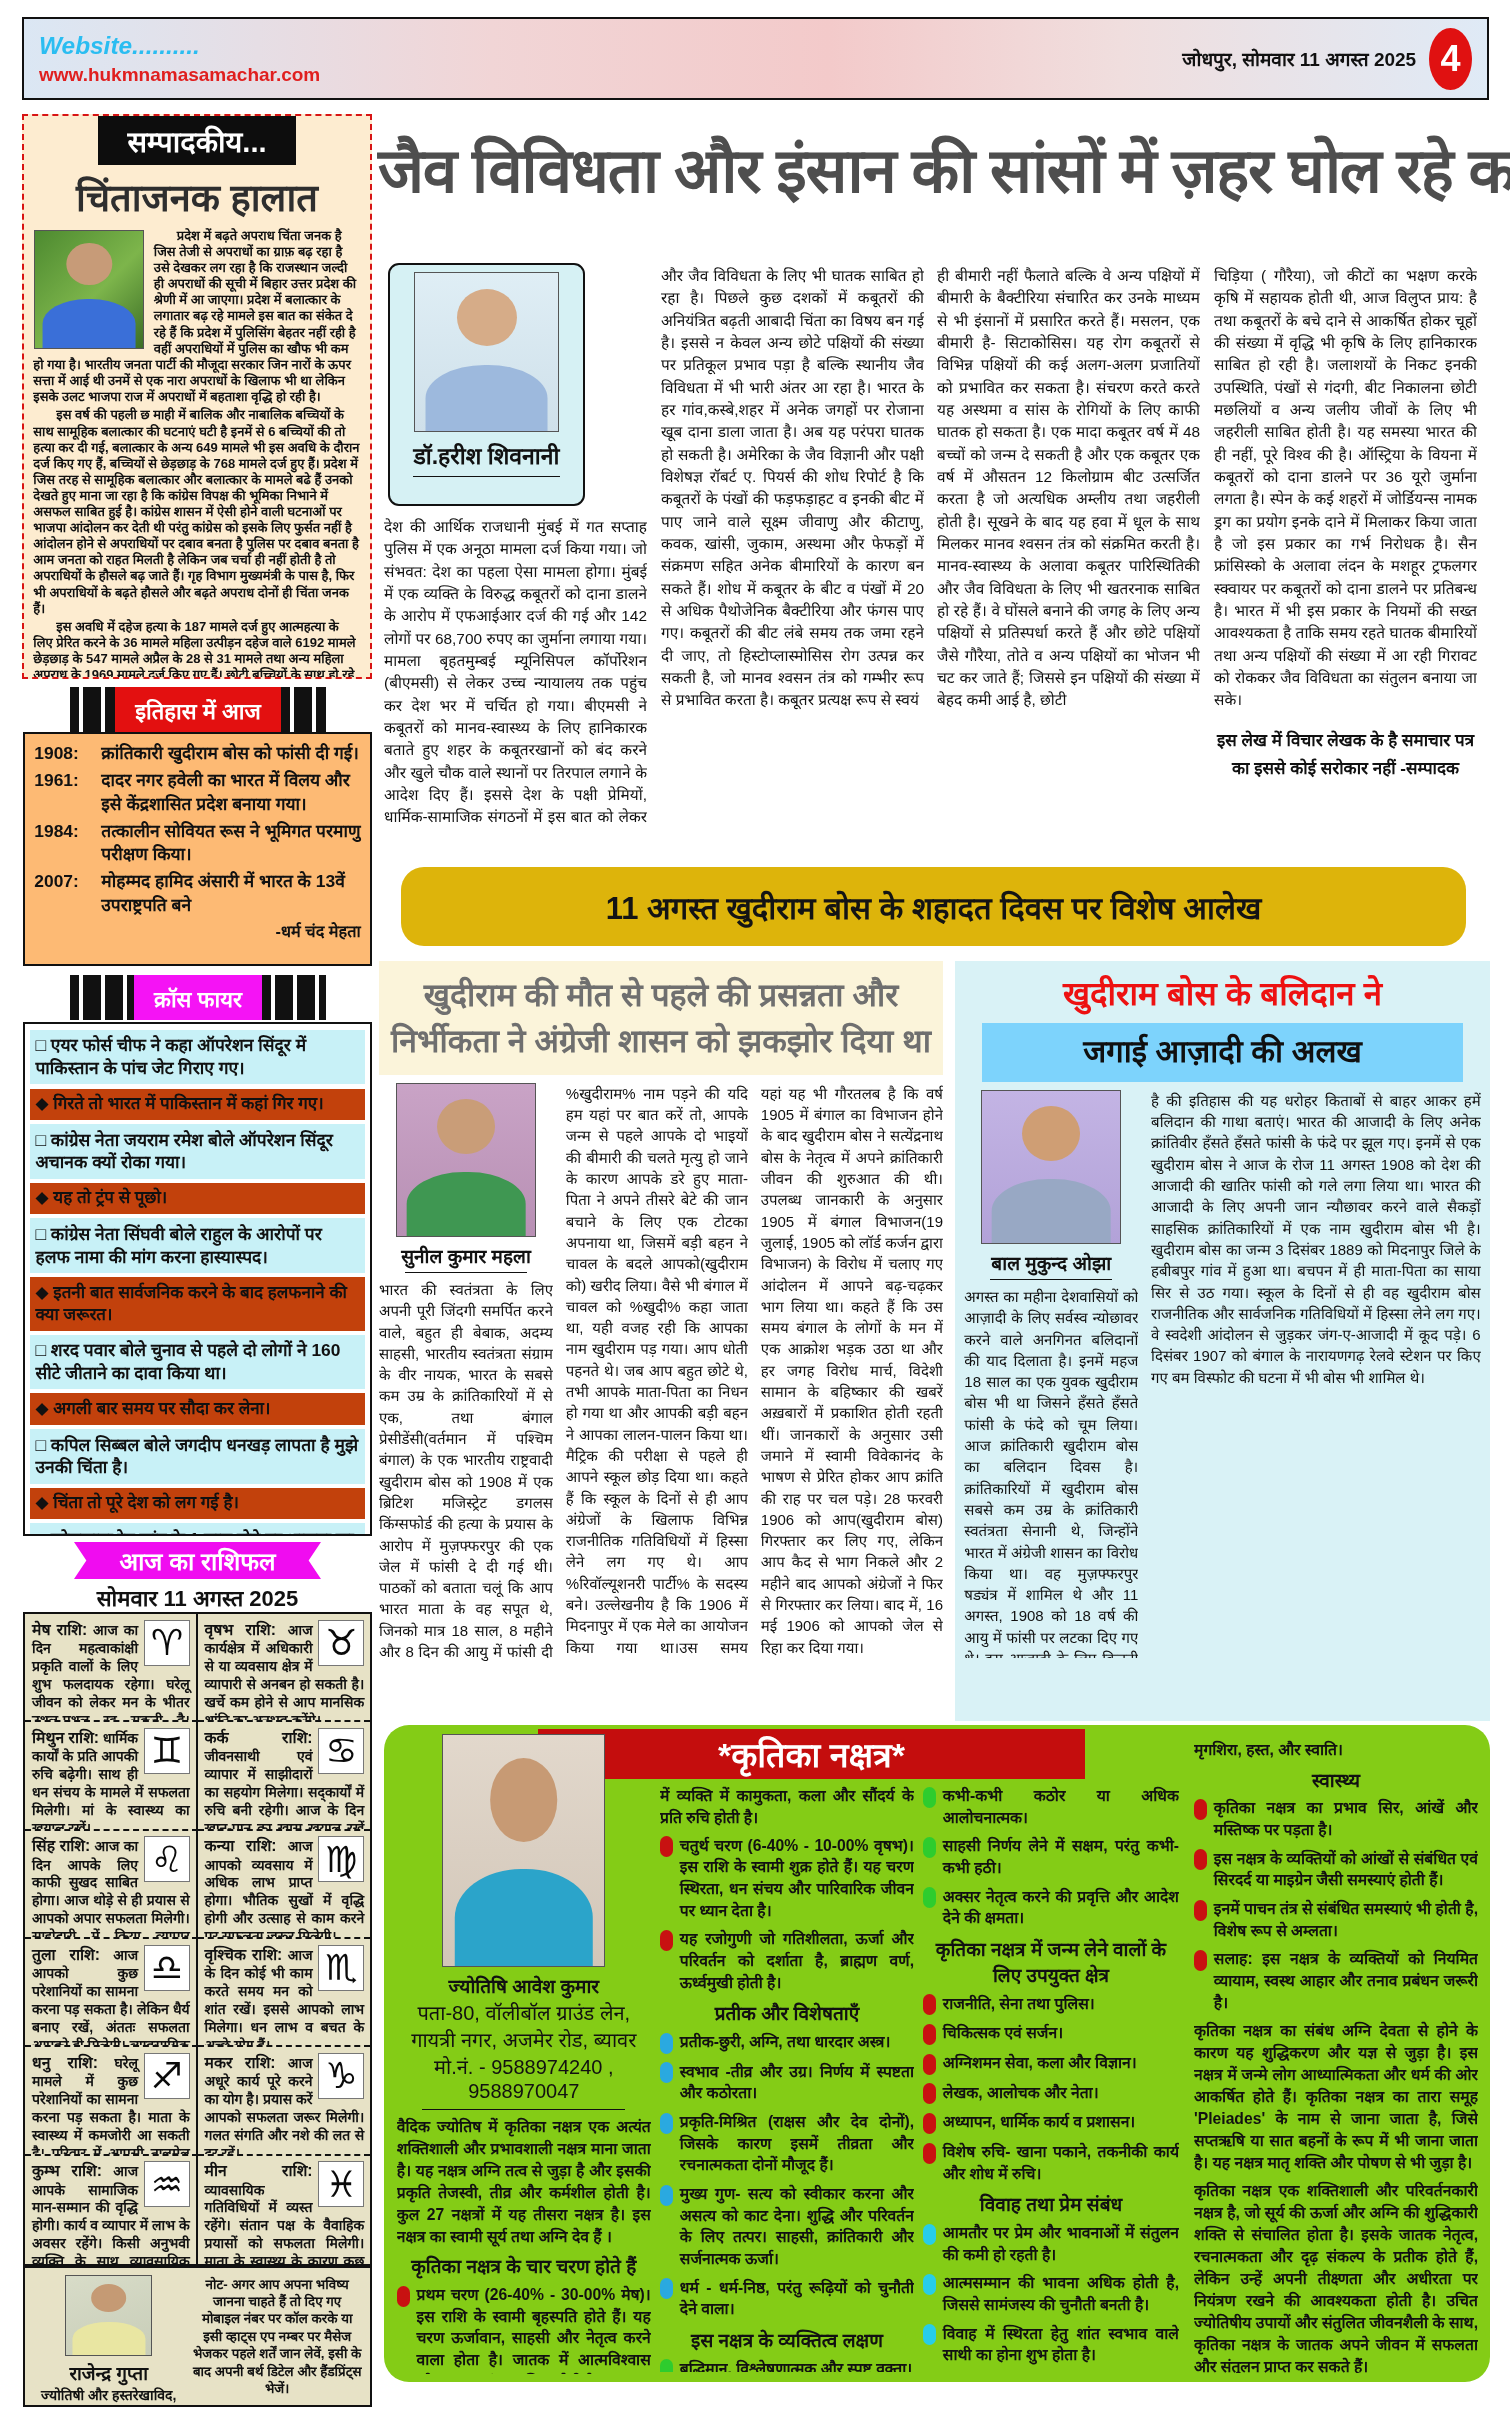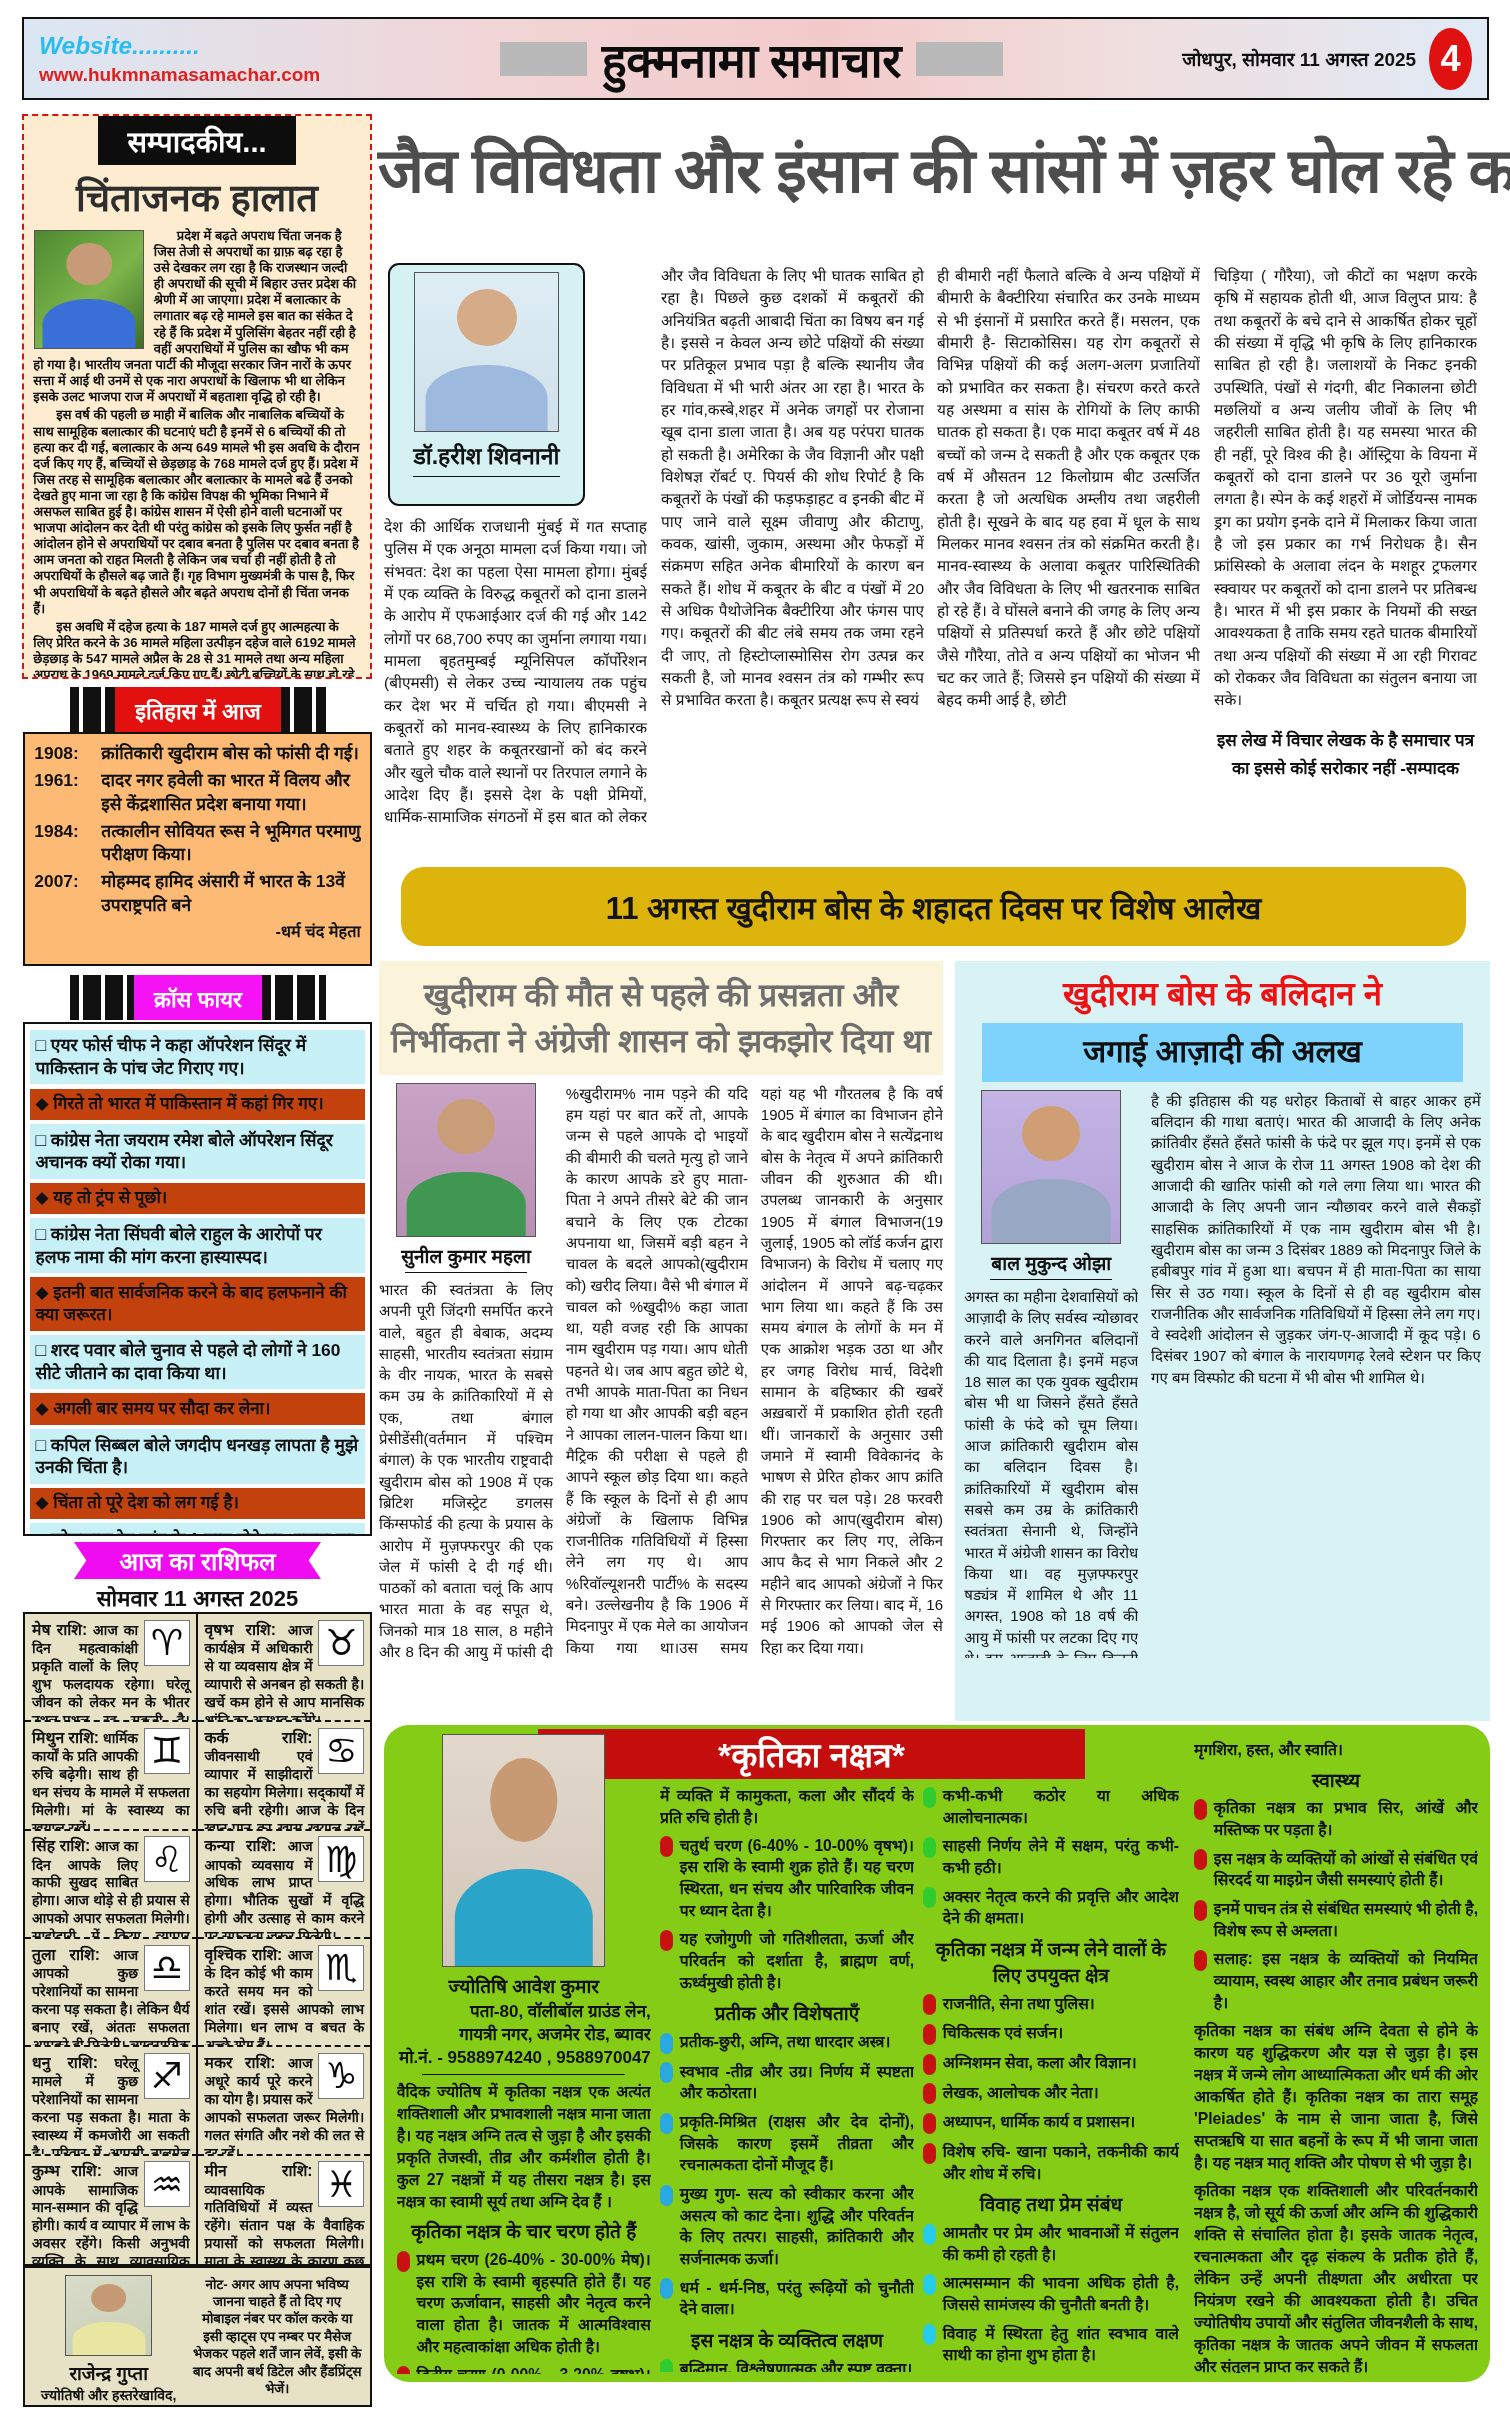--- a/index.html
+++ b/index.html
@@ -114,21 +114,21 @@
   .ar-head-blk { background:#7dd3fc; color:#101010; font-size:31px; font-weight:900; text-align:center;
     margin:4.7px 17.4px 2.3px; padding:6px 0; line-height:1.5; }
 
   
   #nakshatra { left:384px; top:1725px; width:1106px; height:657px; background:#84cc16; overflow:hidden;border-radius:25px; }
   #nak-banner { position:absolute; left:154px; top:3.5px; width:547px; height:50px; background:#c40d0d;
     color:#fff; font-size:34px; font-weight:900; display:flex; align-items:center; justify-content:center; }
   .nak-col { position:absolute; overflow:hidden; }
   .nak-photo { width:163px; height:233px; margin:0 auto; border:3.5px solid #111; }
   .nak-name { text-align:center; font-size:19px; font-weight:900; margin-top:5.8px; }
-  .nak-line { text-align:right; font-size:17px; font-weight:700; }
+  .nak-line { text-align:center; font-size:20px; font-weight:400; }
   .nak-rule { width:80%; border-top:1.7px solid #111; margin:5.8px auto; }
   .nak-p { font-size:15.7px; line-height:1.4; text-align:justify; font-weight:600; margin-bottom:5.8px; }
   .nak-p:first-line { }
   .nak-sub { text-align:center; font-size:19px; font-weight:900; margin:4.7px 0; }
   .nak-b { display:flex; gap:7px; font-size:15.7px; line-height:1.38; font-weight:600; margin-bottom:7px;
     text-align:justify; }
   .blt { flex:none; width:12.8px; height:21px; border-radius:7px; margin-top:1.7px; }
   .blt-r { background:#c81111; } .blt-b { background:#2aa9e0; }
   .blt-g { background:#2ecc2e; } .blt-c { background:#27cde8; }
 
@@ -139,25 +139,20 @@
   .photo::after { content:""; position:absolute; bottom:-2%; left:50%; transform:translateX(-50%);
     width:86%; height:44%; background:var(--shirt,#68c); border-radius:48% 48% 0 0; }
 </style>
 </head>
 <body>
 
 <div id="header" class="abs">
   <div class="hdr-left">
     <span class="web-label">Website..........</span>
     <span class="web-url">www.hukmnamasamachar.com</span>
-  </div>
-  <div class="masthead-wrap">
-    <span class="gray-block"></span>
-    <span class="masthead">हुक्मनामा समाचार</span>
-    <span class="gray-block"></span>
   </div>
   <div class="hdr-right">
     <span class="dateline">जोधपुर, सोमवार 11 अगस्त 2025</span>
     <span class="pagenum">4</span>
   </div>
 </div>
 
 <div id="editorial" class="abs">
   <div class="ed-banner">सम्पादकीय...</div>
   <div class="ed-title">चिंताजनक हालात</div>

